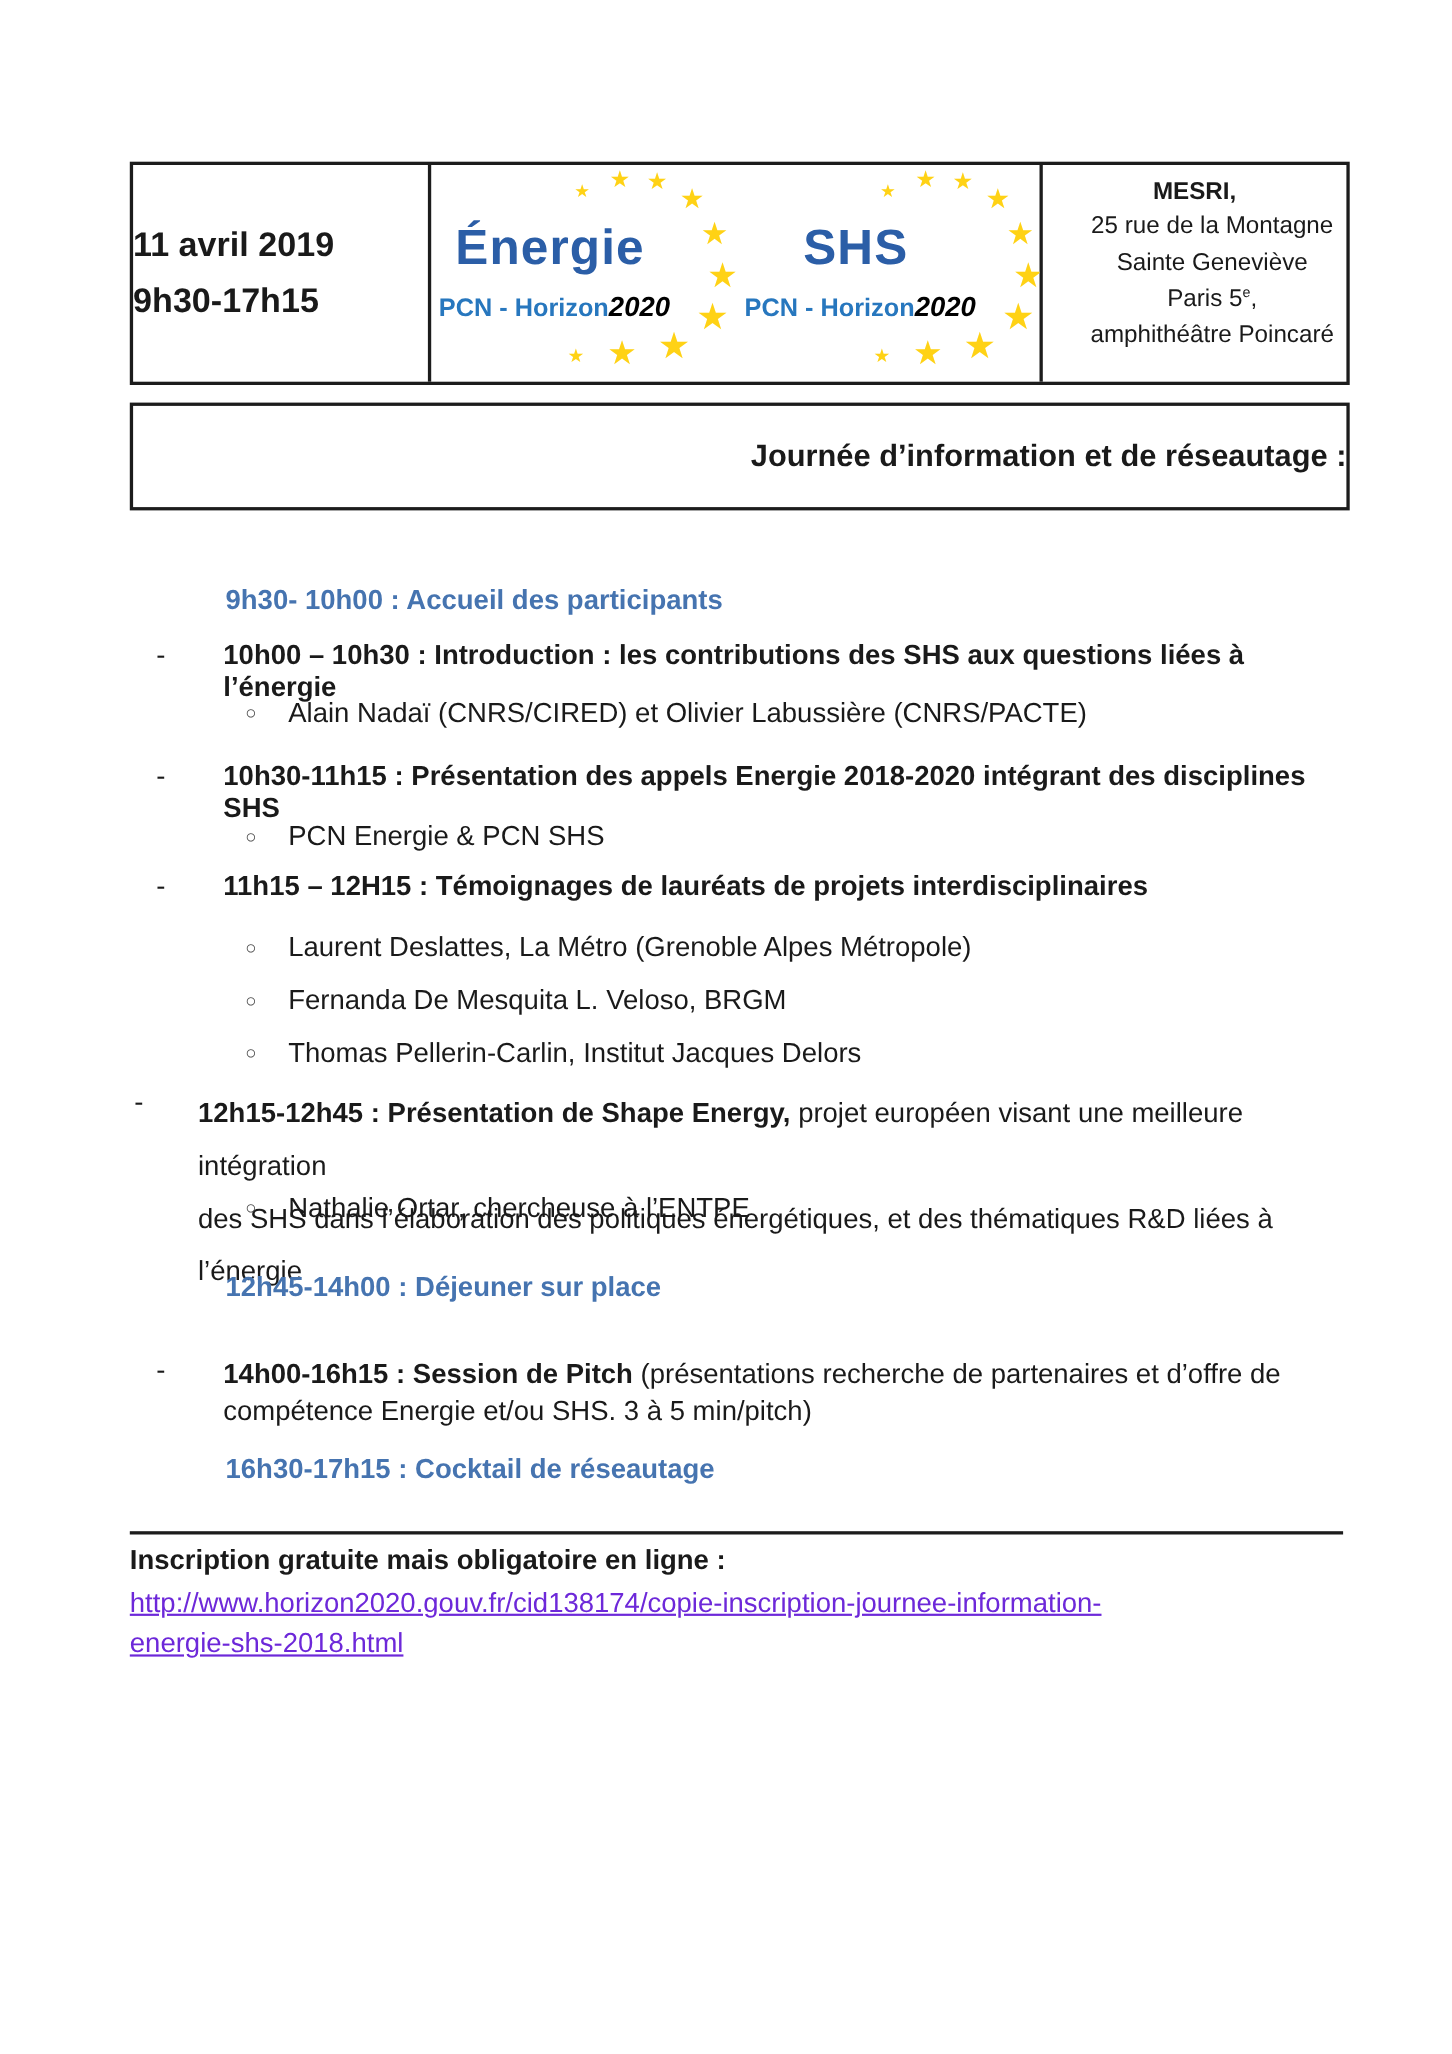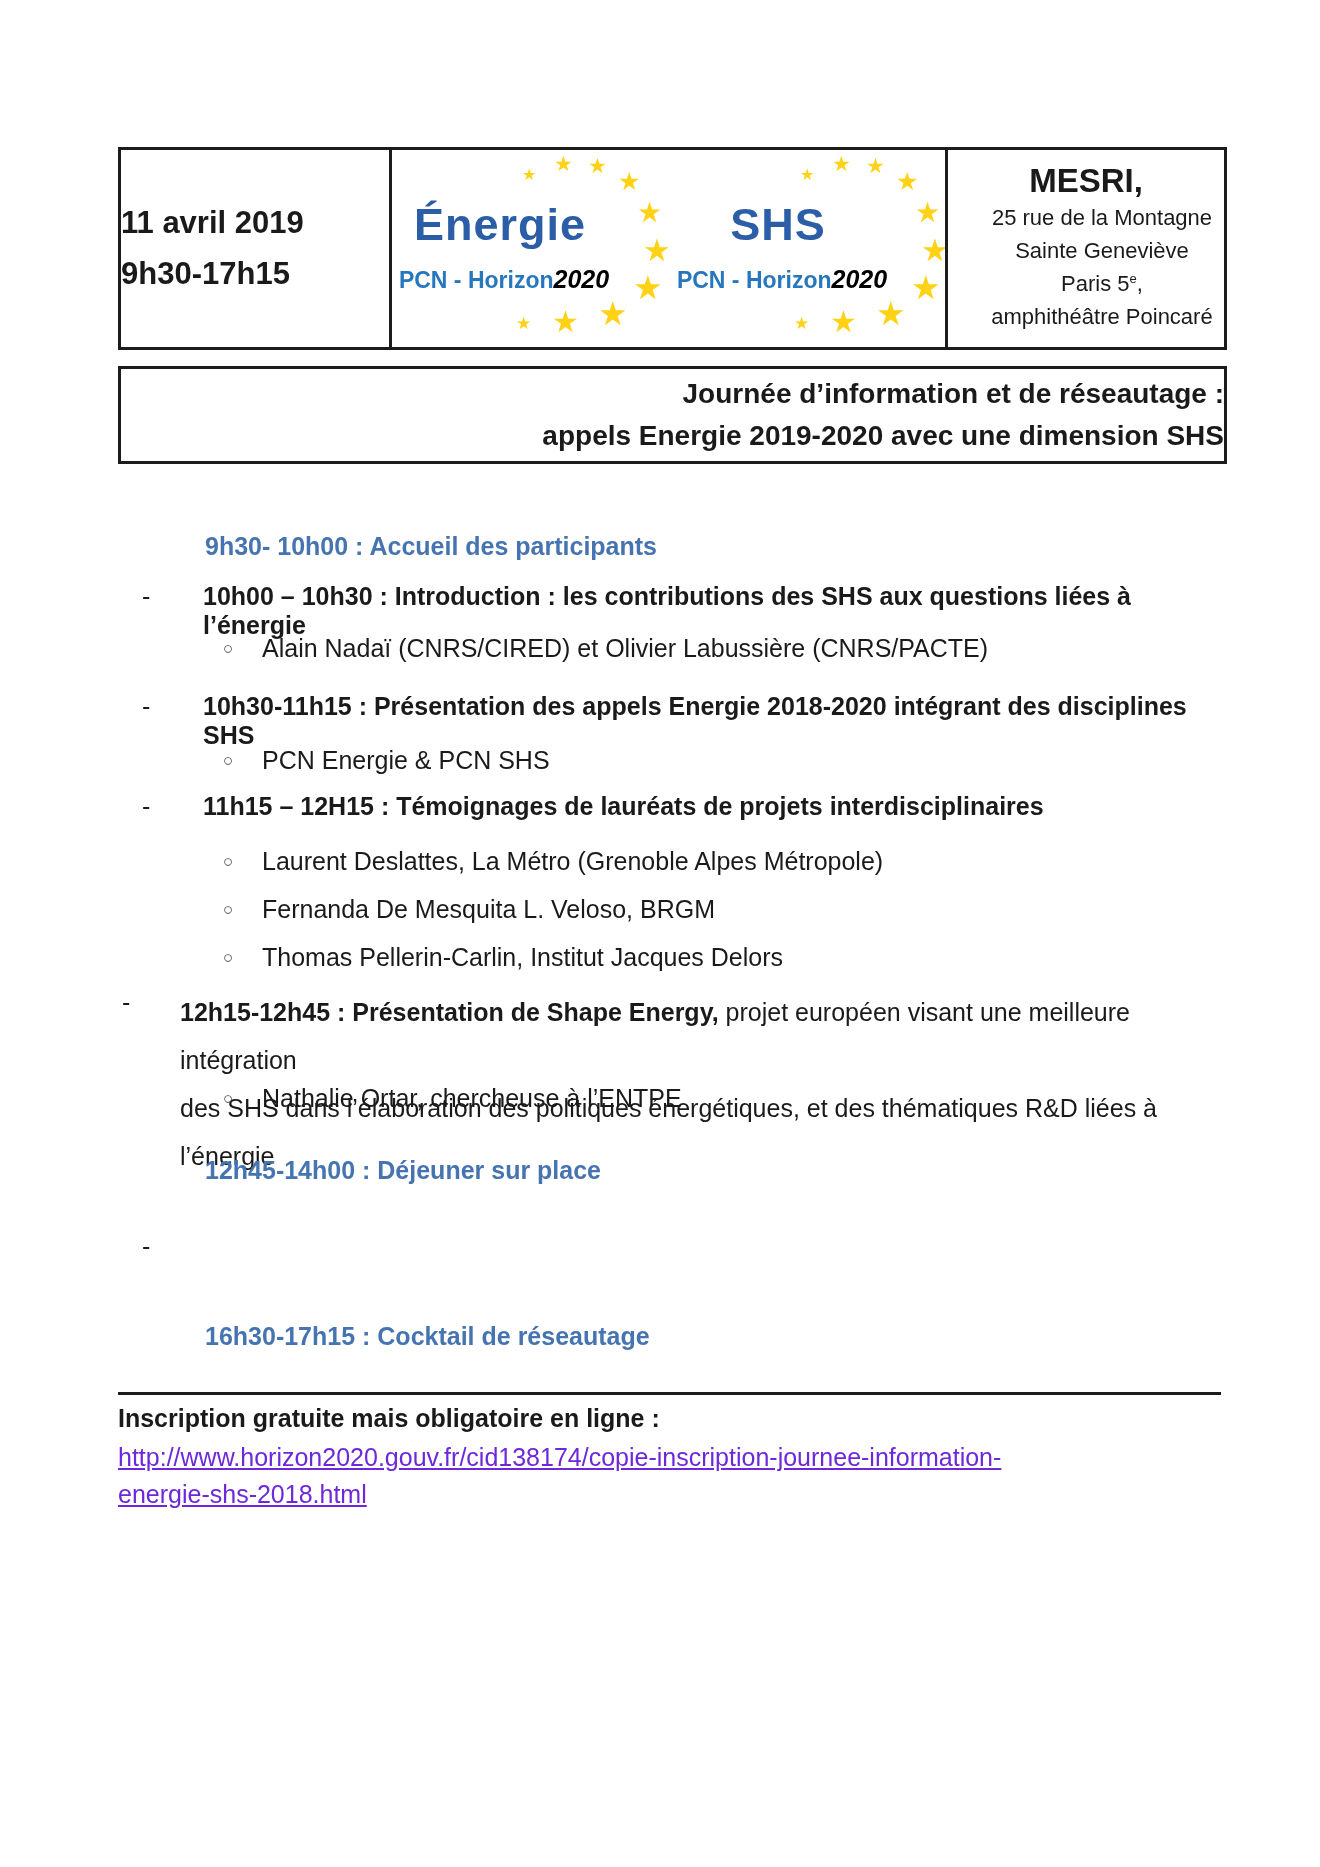--- a/index.html
+++ b/index.html
@@ -22,21 +22,21 @@
     width:268px;flex:0 0 268px;
     border-right:3px solid #1c1c1c;
     display:flex;flex-direction:column;justify-content:center;align-items:flex-start;
     font-size:31px;font-weight:bold;line-height:1.62;
   }
   .cell-logos{flex:1 1 auto;position:relative;border-right:3px solid #1c1c1c;overflow:hidden;}
   .cell-venue{
     width:276px;flex:0 0 276px;
     text-align:center;padding-top:10px;box-sizing:border-box;
   }
-  .venue-name{font-size:33px;font-weight:bold;line-height:1.25;}
+  .venue-name{font-size:22px;font-weight:bold;line-height:1.25;}
   .venue-line{font-size:22px;line-height:1.5;margin-left:32px;}
   .venue-line sup{font-size:13px;}
   
   .logo{position:absolute;top:3px;width:268px;height:190px;}
   .logo-energie{left:2px;}
   .logo-shs{left:280px;}
   .logo-title{
     position:absolute;left:0;top:46px;width:212px;
     text-align:center;font-size:45px;font-weight:bold;color:#2B5EA7;
     letter-spacing:1px;
@@ -132,21 +132,20 @@
       <div class="venue-name">MESRI,</div>
       <div class="venue-line">25 rue de la Montagne</div>
       <div class="venue-line">Sainte Geneviève</div>
       <div class="venue-line"><span>Paris 5</span><sup>e</sup><span>,</span></div>
       <div class="venue-line">amphithéâtre Poincaré</div>
     </div>
   </div>
 
   <div class="title-box">
     <div>Journée d’information et de réseautage :</div>
-    <div>appels Energie 2019-2020 avec une dimension SHS</div>
   </div>
 
   <div class="line-blue" style="top:532px">9h30- 10h00 : Accueil des participants</div>
 
   <span class="dash" style="top:582px">-</span>
   <div class="dash-text" style="top:582px">10h00 – 10h30 : Introduction : les contributions des SHS aux questions liées à l’énergie</div>
 
   <span class="circle" style="top:639px">○</span>
   <div class="sub-text" style="top:634px">Alain Nadaï (CNRS/CIRED) et Olivier Labussière (CNRS/PACTE)</div>
 
@@ -170,20 +169,21 @@
 
   <span class="dash" style="top:988px;left:122px">-</span>
   <div class="mixed" style="top:988px"><b>12h15-12h45 : Présentation de Shape Energy,</b><span> projet européen visant une meilleure intégration</span><br><span>des SHS dans l’élaboration des politiques énergétiques, et des thématiques R&amp;D liées à l’énergie</span></div>
 
   <span class="circle" style="top:1089px">○</span>
   <div class="sub-text" style="top:1084px">Nathalie Ortar, chercheuse à l’ENTPE</div>
 
   <div class="line-blue" style="top:1156px">12h45-14h00 : Déjeuner sur place</div>
 
   <span class="dash" style="top:1232px">-</span>
+  <div class="mixed2" style="top:1232px"><b>14h00-16h15 : Session de Pitch</b><span> (présentations recherche de partenaires et d’offre de</span><br><span>compétence Energie et/ou SHS. 3 à 5 min/pitch)</span></div>
 
   <div class="line-blue" style="top:1322px">16h30-17h15 : Cocktail de réseautage</div>
 
   <div class="rule"></div>
   <div class="footer-heading">Inscription gratuite mais obligatoire en ligne :</div>
   <a class="footer-link" href="#"><span>http://www.horizon2020.gouv.fr/cid138174/copie-inscription-journee-information-</span><br><span>energie-shs-2018.html</span></a>
 
 </div>
 
 </body></html>

